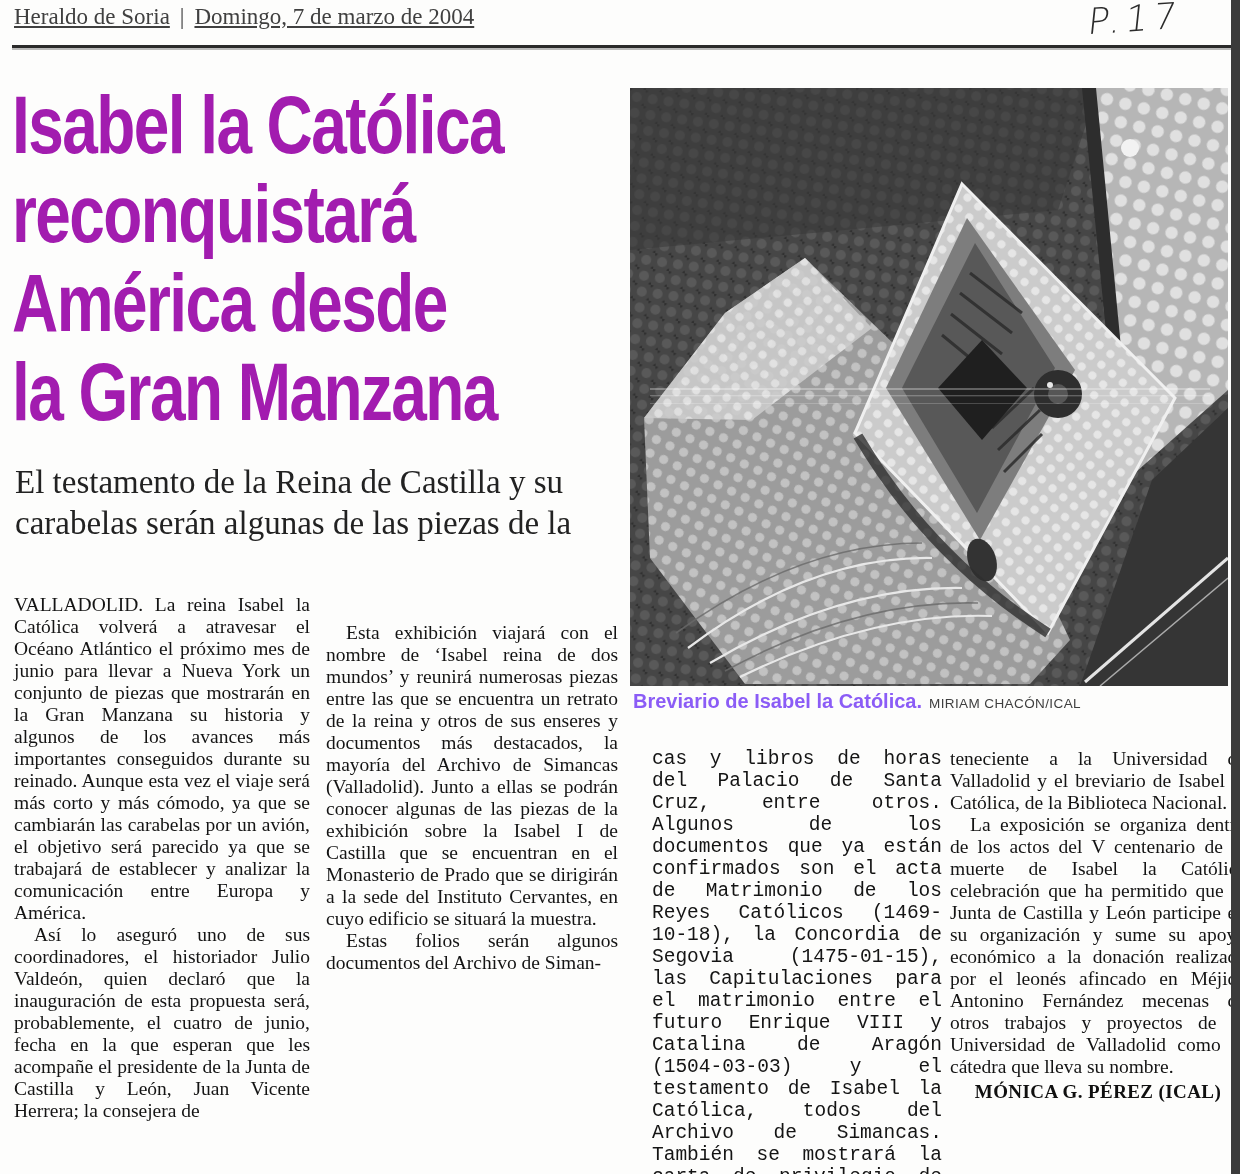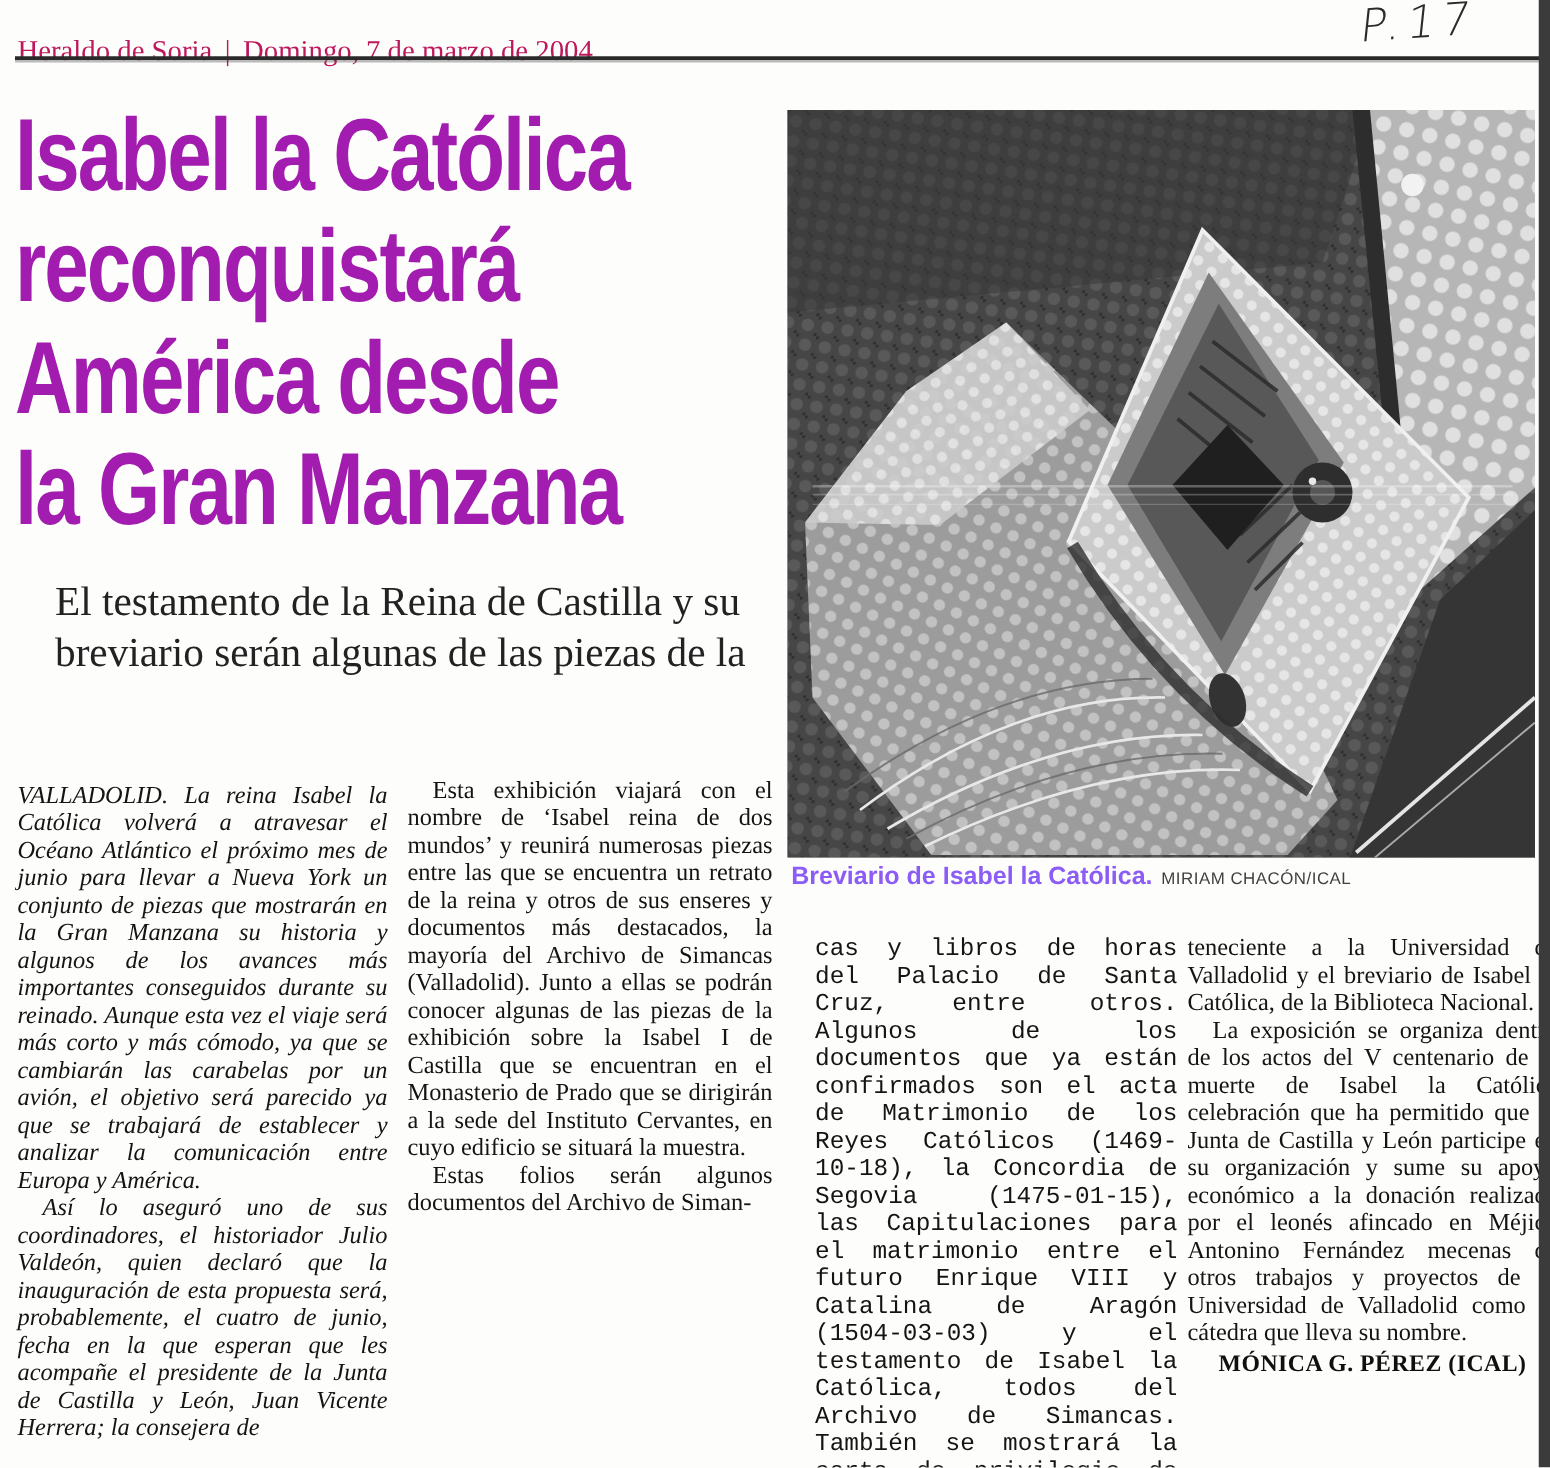--- a/index.html
+++ b/index.html
@@ -3,47 +3,47 @@
 <meta charset="utf-8">
 <style>
   html,body{margin:0;padding:0;}
   body{
     width:1240px;height:1174px;position:relative;overflow:hidden;
     background:#fdfdfc;color:#1c1c1c;
     font-family:"Liberation Serif", serif;
     -webkit-font-smoothing:antialiased;
   }
   
-  .masthead{position:absolute;left:14px;top:28px;font-size:23px;color:#be185d;white-space:nowrap;}
+  .masthead{position:absolute;left:14px;top:4px;font-size:23px;color:#404040;white-space:nowrap;text-decoration:underline;}
   .masthead .sep{margin:0 10px;font-weight:400;}
   .masthead-rule{position:absolute;left:12px;right:4px;top:45px;height:3px;background:#2a2a2a;box-shadow:0 2px 0 rgba(60,60,60,.35);}
   .page-mark{
     position:absolute;left:1088px;top:-4px;width:150px;
     font-family:"DejaVu Sans", sans-serif;font-size:36px;font-weight:300;color:#2b2b2b;
     transform:rotate(-4deg) skewX(-10deg);letter-spacing:5px;
   }
   
   .headline{position:absolute;left:12px;top:80px;width:640px;color:#a21caf;}
   .headline .hl-line{
     font-family:"Liberation Sans", sans-serif;font-weight:700;
     font-size:82px;line-height:89px;letter-spacing:-2px;white-space:nowrap;
     transform:scaleX(0.78);transform-origin:left center;
   }
   
-  .deck{position:absolute;left:15px;top:462px;width:600px;color:#222;margin-left:29px;}
+  .deck{position:absolute;left:15px;top:462px;width:600px;color:#222;}
   .deck .deck-line{font-size:33px;line-height:41px;white-space:nowrap;}
   
   .photo-wrap{position:absolute;left:630px;top:88px;width:598px;height:598px;background:#444;}
   .photo-wrap svg{display:block;}
   .caption{position:absolute;left:633px;top:690px;width:600px;white-space:nowrap;}
   .caption .cap-bold{font-family:"Liberation Sans", sans-serif;font-weight:700;font-size:20px;color:#8b5cf6;}
   .caption .cap-credit{font-family:"Liberation Sans", sans-serif;font-size:13.5px;color:#3f3f3f;letter-spacing:.4px;margin-left:7px;}
   
   .col{position:absolute;font-size:19.5px;line-height:22px;text-align:justify;color:#141414;}
-  .col-1{left:14px;top:626px;width:296px;font-style:italic;}
+  .col-1{left:14px;top:594px;width:296px;}
   .col-2{left:326px;top:622px;width:292px;}
   .col-3{left:652px;top:748px;width:290px;font-family:Liberation Mono, monospace;}
   .col-4{left:950px;top:748px;width:296px;}
   .pg{margin:0;}
   .pg.ind{text-indent:20px;}
   .byline{margin-top:3px;text-align:center;font-weight:700;font-size:19px;letter-spacing:.4px;color:#101010;}
   
   .scan-strip{position:absolute;right:0;top:0;width:9px;height:1174px;background:#3b3b3b;z-index:10;}
 </style>
 </head>
@@ -57,21 +57,21 @@
 
 <div class="headline">
   <div class="hl-line">Isabel la Católica</div>
   <div class="hl-line">reconquistará</div>
   <div class="hl-line">América desde</div>
   <div class="hl-line">la Gran Manzana</div>
 </div>
 
 <div class="deck">
   <div class="deck-line">El testamento de la Reina de Castilla y su</div>
-  <div class="deck-line">breviario serán algunas de las piezas de la</div>
+  <div class="deck-line">carabelas serán algunas de las piezas de la</div>
 </div>
 
 <div class="photo-wrap">
   <svg viewBox="0 0 598 598" width="598" height="598">
     <defs>
       <pattern id="ht-dark" width="16" height="16" patternUnits="userSpaceOnUse" patternTransform="rotate(8)">
         <rect width="16" height="16" fill="#464646"></rect>
         <circle cx="8" cy="8" r="5" fill="#595959"></circle>
         <circle cx="0" cy="0" r="2.6" fill="#313131"></circle>
         <circle cx="16" cy="16" r="2.6" fill="#313131"></circle>

